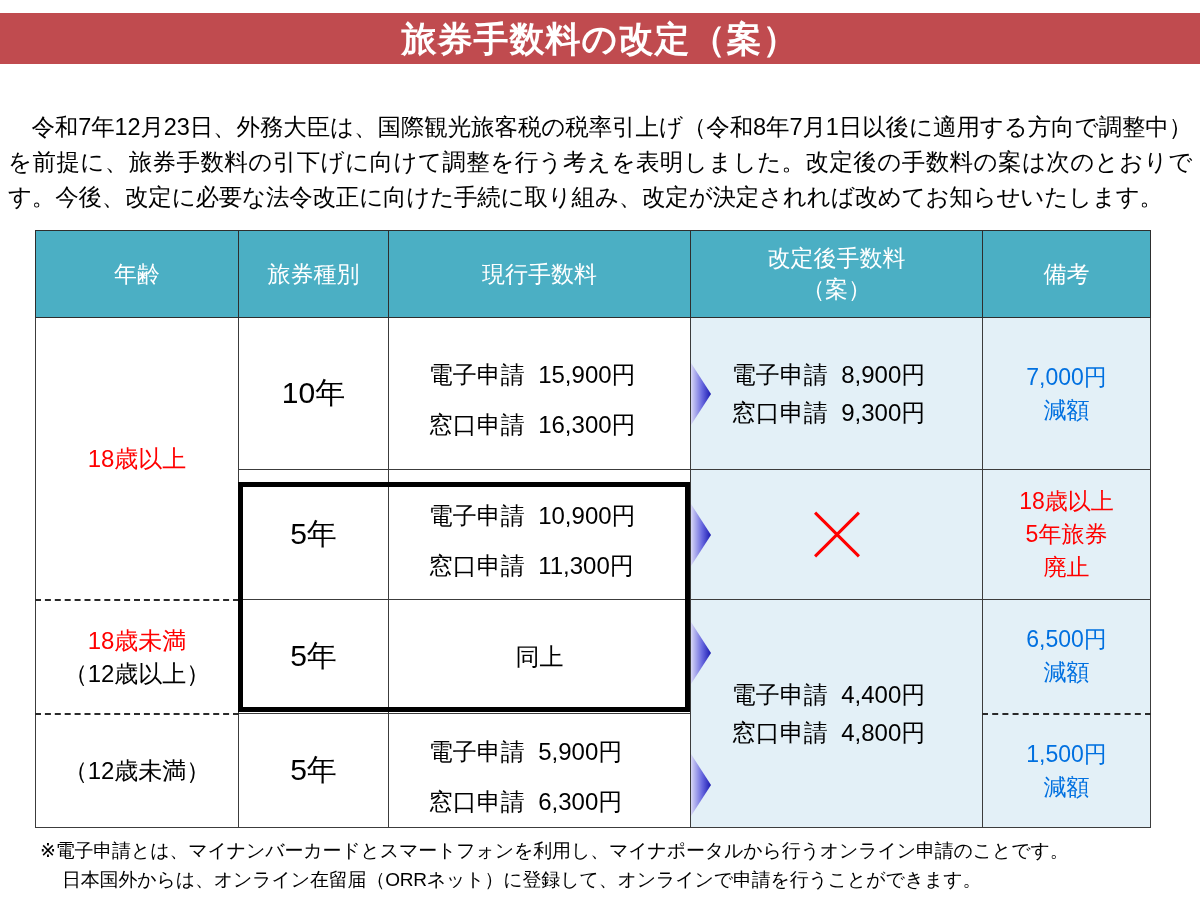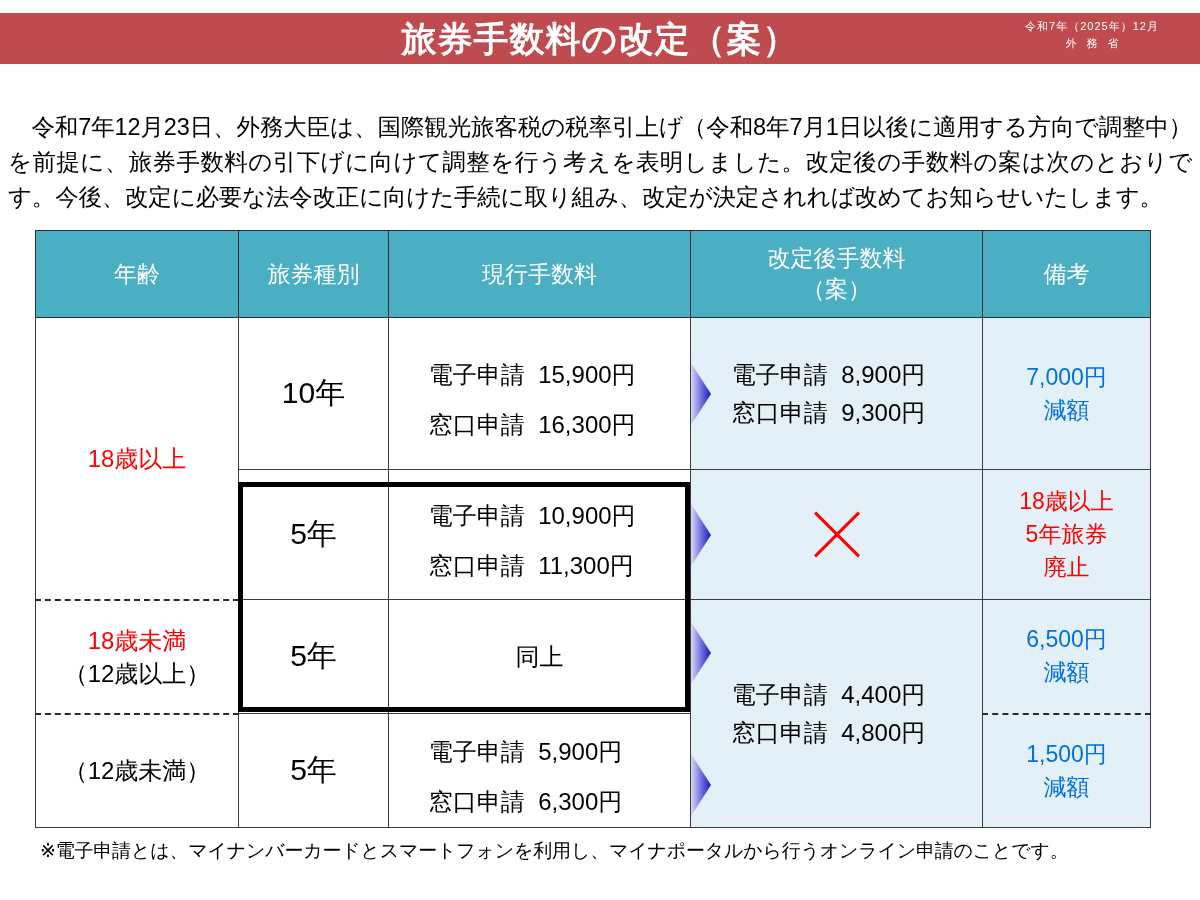--- a/index.html
+++ b/index.html
@@ -199,24 +199,20 @@
     line-height: 29px;
     letter-spacing: -0.2px;
   }
   .footnotes .fn2 { padding-left: 22px; }
 </style>
 </head>
 <body>
 
 <div class="header-bar">
   <div class="header-title">旅券手数料の改定（案）</div>
-  <div class="header-meta">
-    <div>令和7年（2025年）12月</div>
-    <div class="ministry">外務省</div>
-  </div>
 </div>
 
 <p class="intro">　令和7年12月23日、外務大臣は、国際観光旅客税の税率引上げ（令和8年7月1日以後に適用する方向で調整中）を前提に、旅券手数料の引下げに向けて調整を行う考えを表明しました。改定後の手数料の案は次のとおりです。今後、改定に必要な法令改正に向けた手続に取り組み、改定が決定されれば改めてお知らせいたします。</p>
 
 <div class="table-wrap">
   <table class="fee-table">
     <colgroup>
       <col class="col-age">
         <col class="col-type">
         <col class="col-cur">
@@ -354,13 +350,14 @@
         </td>
       </tr>
     </tbody>
   </table>
 
   <div class="thick-box"></div>
 </div>
 
 <div class="footnotes">
   <div class="fn1">※電子申請とは、マイナンバーカードとスマートフォンを利用し、マイナポータルから行うオンライン申請のことです。</div>
+  <div class="fn2">日本国外からは、オンライン在留届（ORRネット）に登録して、オンラインで申請を行うことができます。</div>
 </div>
 
 </body></html>

